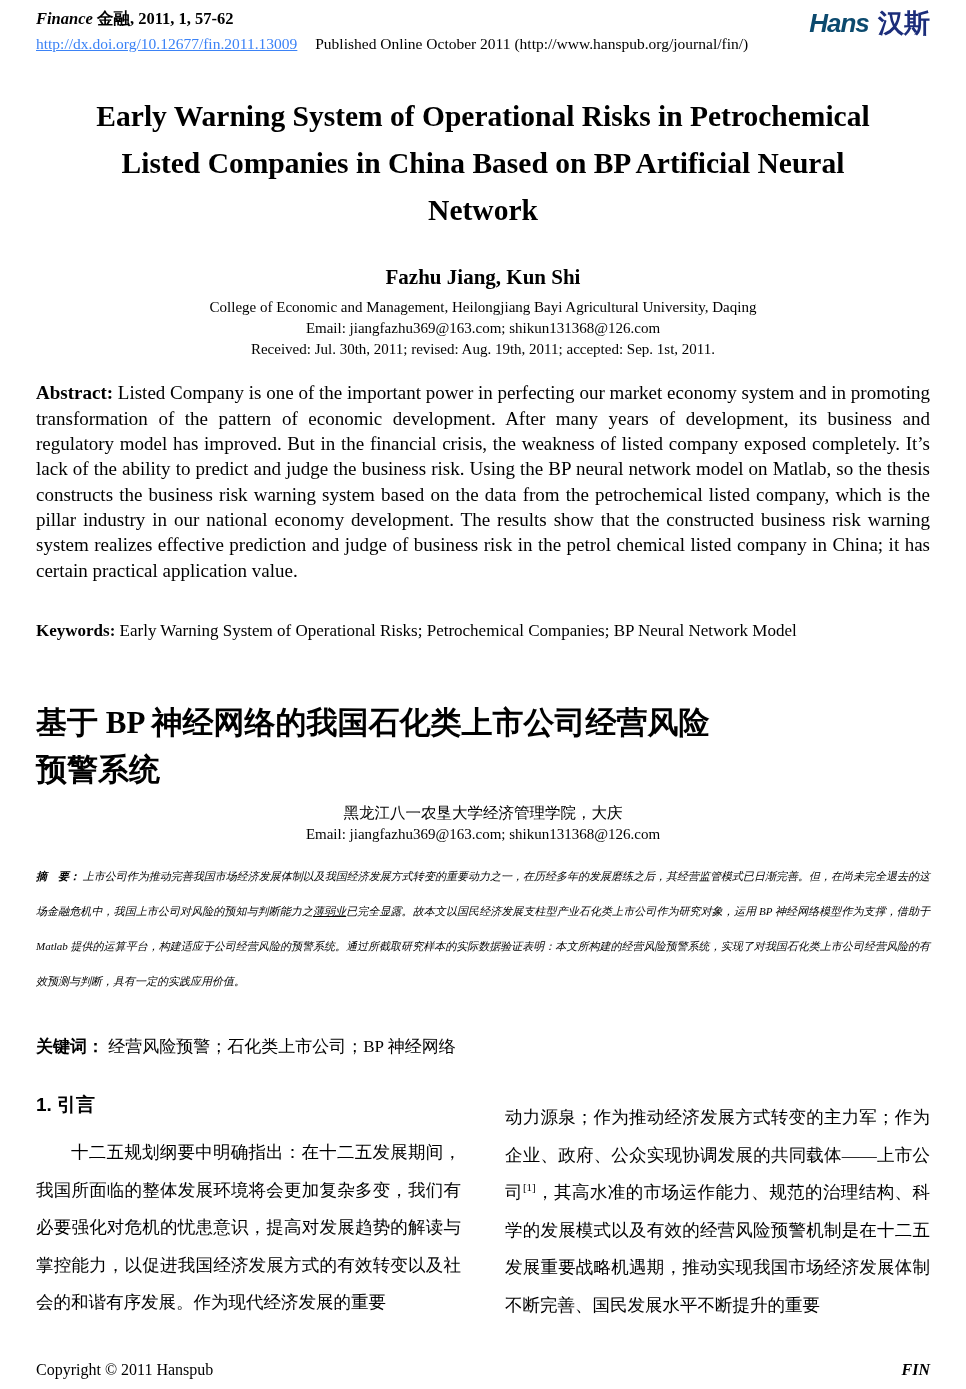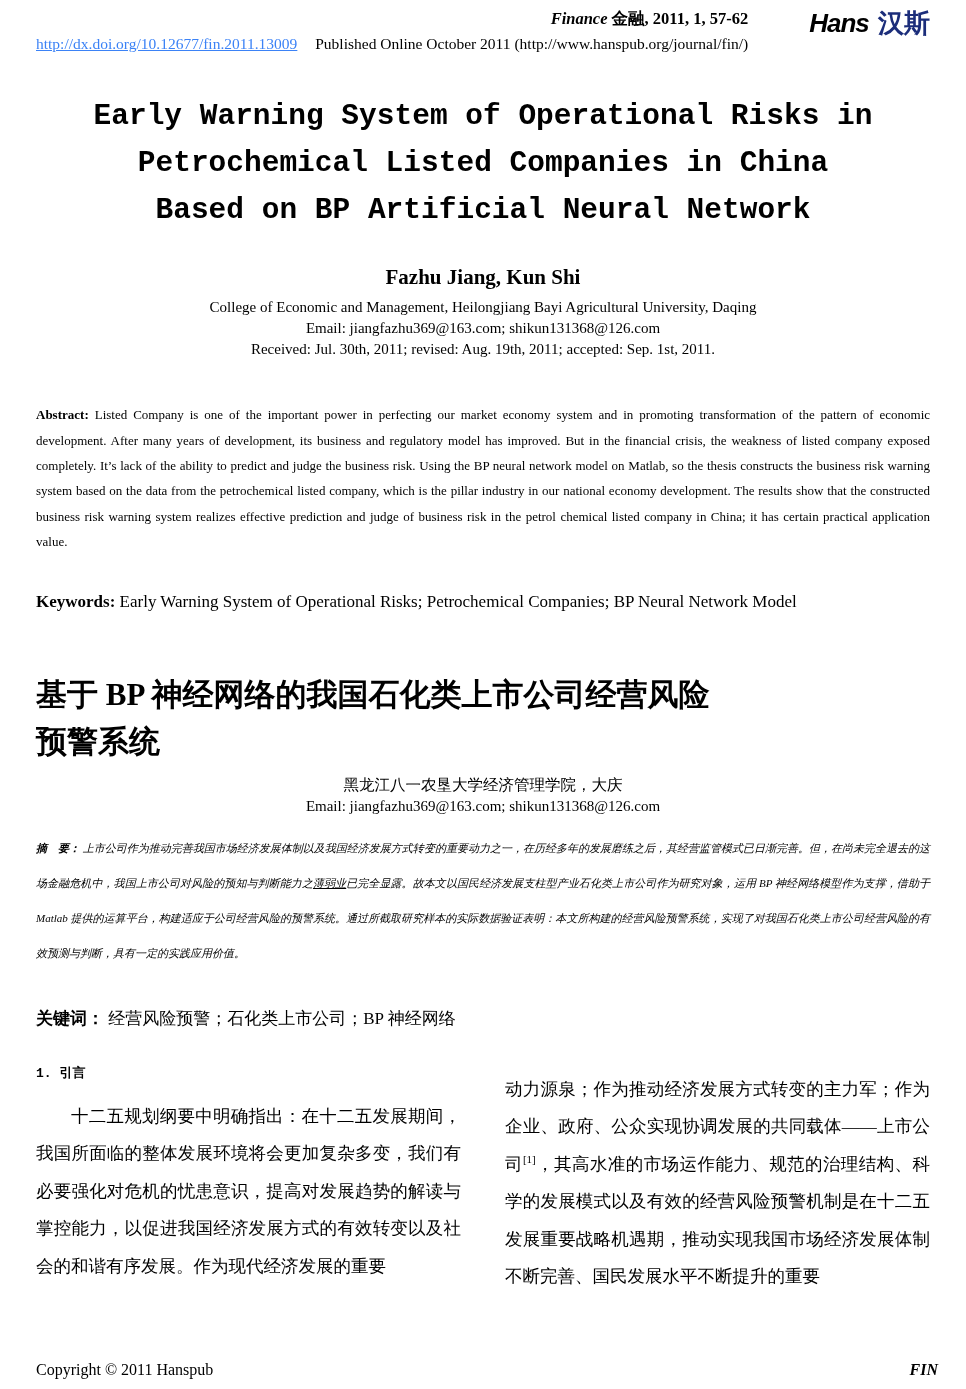--- a/index.html
+++ b/index.html
@@ -10,44 +10,43 @@
     height: 1389px;
     margin: 0 auto;
     background: #ffffff;
     font-family: "Liberation Serif", "DejaVu Serif", serif;
     color: #000000;
     padding: 8px 36px 0 36px;
     overflow: hidden;
   }
   
   .hdr { display: flex; justify-content: space-between; align-items: flex-start; }
-  .hdr-left { font-size: 16.5px; text-align: right; }
+  .hdr-left { font-size: 16.5px; }
   .jline { font-weight: bold; }
   .jline .jit { font-style: italic; }
   .doiline { margin-top: 5px; font-size: 15.5px; font-weight: normal; }
   .doiline a { color: #3b82f6; text-decoration: underline; cursor: pointer; }
   .pubnote { color: #000; margin-left: 14px; }
   .logo { font-family: "Liberation Sans", sans-serif; font-size: 26px; font-weight: bold; line-height: 1; margin-top: 2px; white-space: nowrap; }
-  .logo .l-en { color: #000000; font-style: italic; letter-spacing: -1px; }
+  .logo .l-en { color: #0c4a6e; font-style: italic; letter-spacing: -1px; }
   .logo .l-cn { color: #1b2d7a; margin-left: 2px; }
   
   .title-en {
     margin: 40px auto 0 auto;
     max-width: 790px;
     text-align: center;
     font-size: 29.5px;
     font-weight: bold;
     line-height: 1.6;
-    font-family: Liberation Mono, monospace;
   }
   .authors-en { margin-top: 30px; text-align: center; font-size: 21px; font-weight: bold; }
   .affil-block { margin-top: 7px; text-align: center; font-size: 15px; line-height: 1.42; }
   .abstract-en {
-    margin-top: 42px;
-    font-size: 13px;
+    margin-top: 20px;
+    font-size: 19px;
     line-height: 25.3px;
     text-align: justify;
   }
   .lbl-b { font-weight: bold; }
   .keywords-en {
     margin-top: 35px;
     font-size: 17px;
     line-height: 25.3px;
     text-align: justify;
     padding-left: 100px;
@@ -68,33 +67,33 @@
     font-size: 11px;
     line-height: 35px;
     text-align: justify;
     font-style: italic;
   }
   .u-weak { text-decoration: underline; }
   .keywords-cn { margin-top: 33px; font-size: 17px; line-height: 30px; }
   
   .cols { display: flex; gap: 44px; margin-top: 30px; }
   .col { flex: 1 1 0; }
-  .sec-h { font-size: 13px; font-weight: bold; font-family: Liberation Mono, monospace; }
+  .sec-h { font-size: 19px; font-weight: bold; font-family: Liberation Sans, sans-serif; }
   .col p {
     font-size: 17.5px;
     line-height: 37.5px;
     text-align: justify;
   }
   .col-left p { margin-top: 16px; text-indent: 2em; }
   .col-right { padding-top: 7px; }
   .col sup { font-size: 11px; line-height: 0; }
   
   .footer {
     position: absolute;
-    left: 36px; right: 28px; bottom: 10px;
+    left: 36px; right: 36px; bottom: 10px;
     display: flex; justify-content: space-between; align-items: baseline;
     font-size: 16px;
   }
   .fin { font-weight: bold; font-style: italic; }
 </style>
 </head>
 <body>
 
 <div class="page">
 

